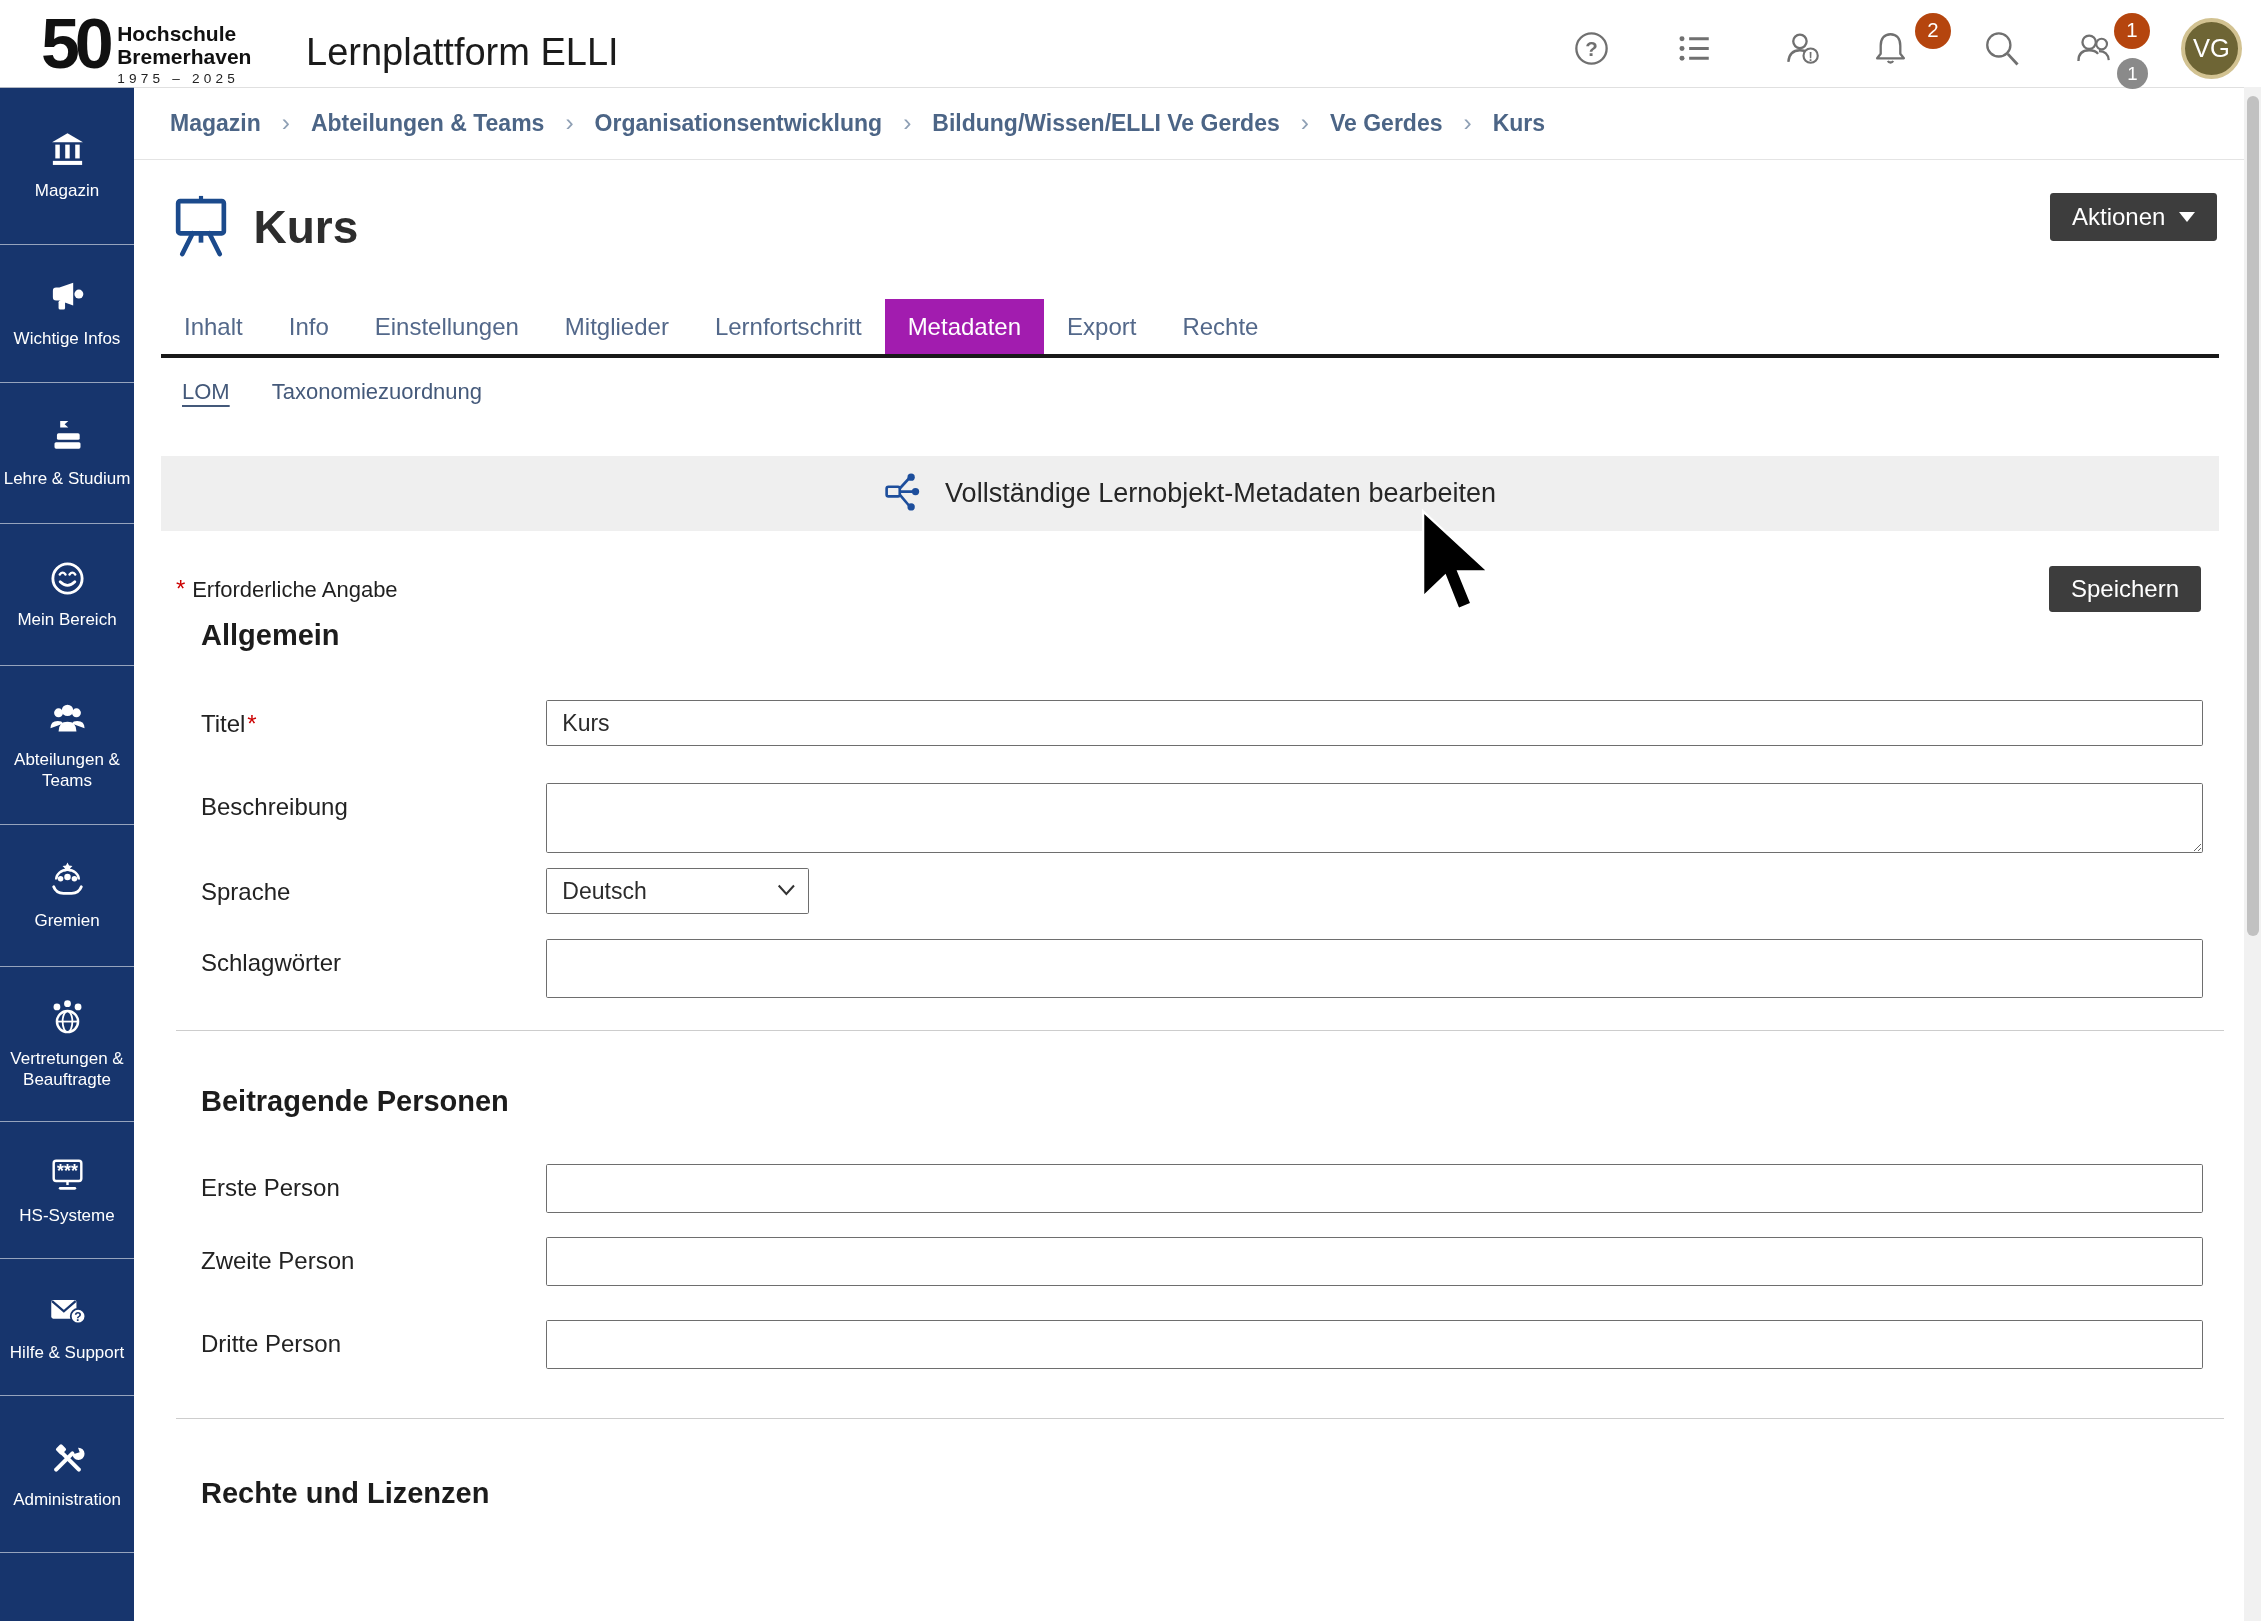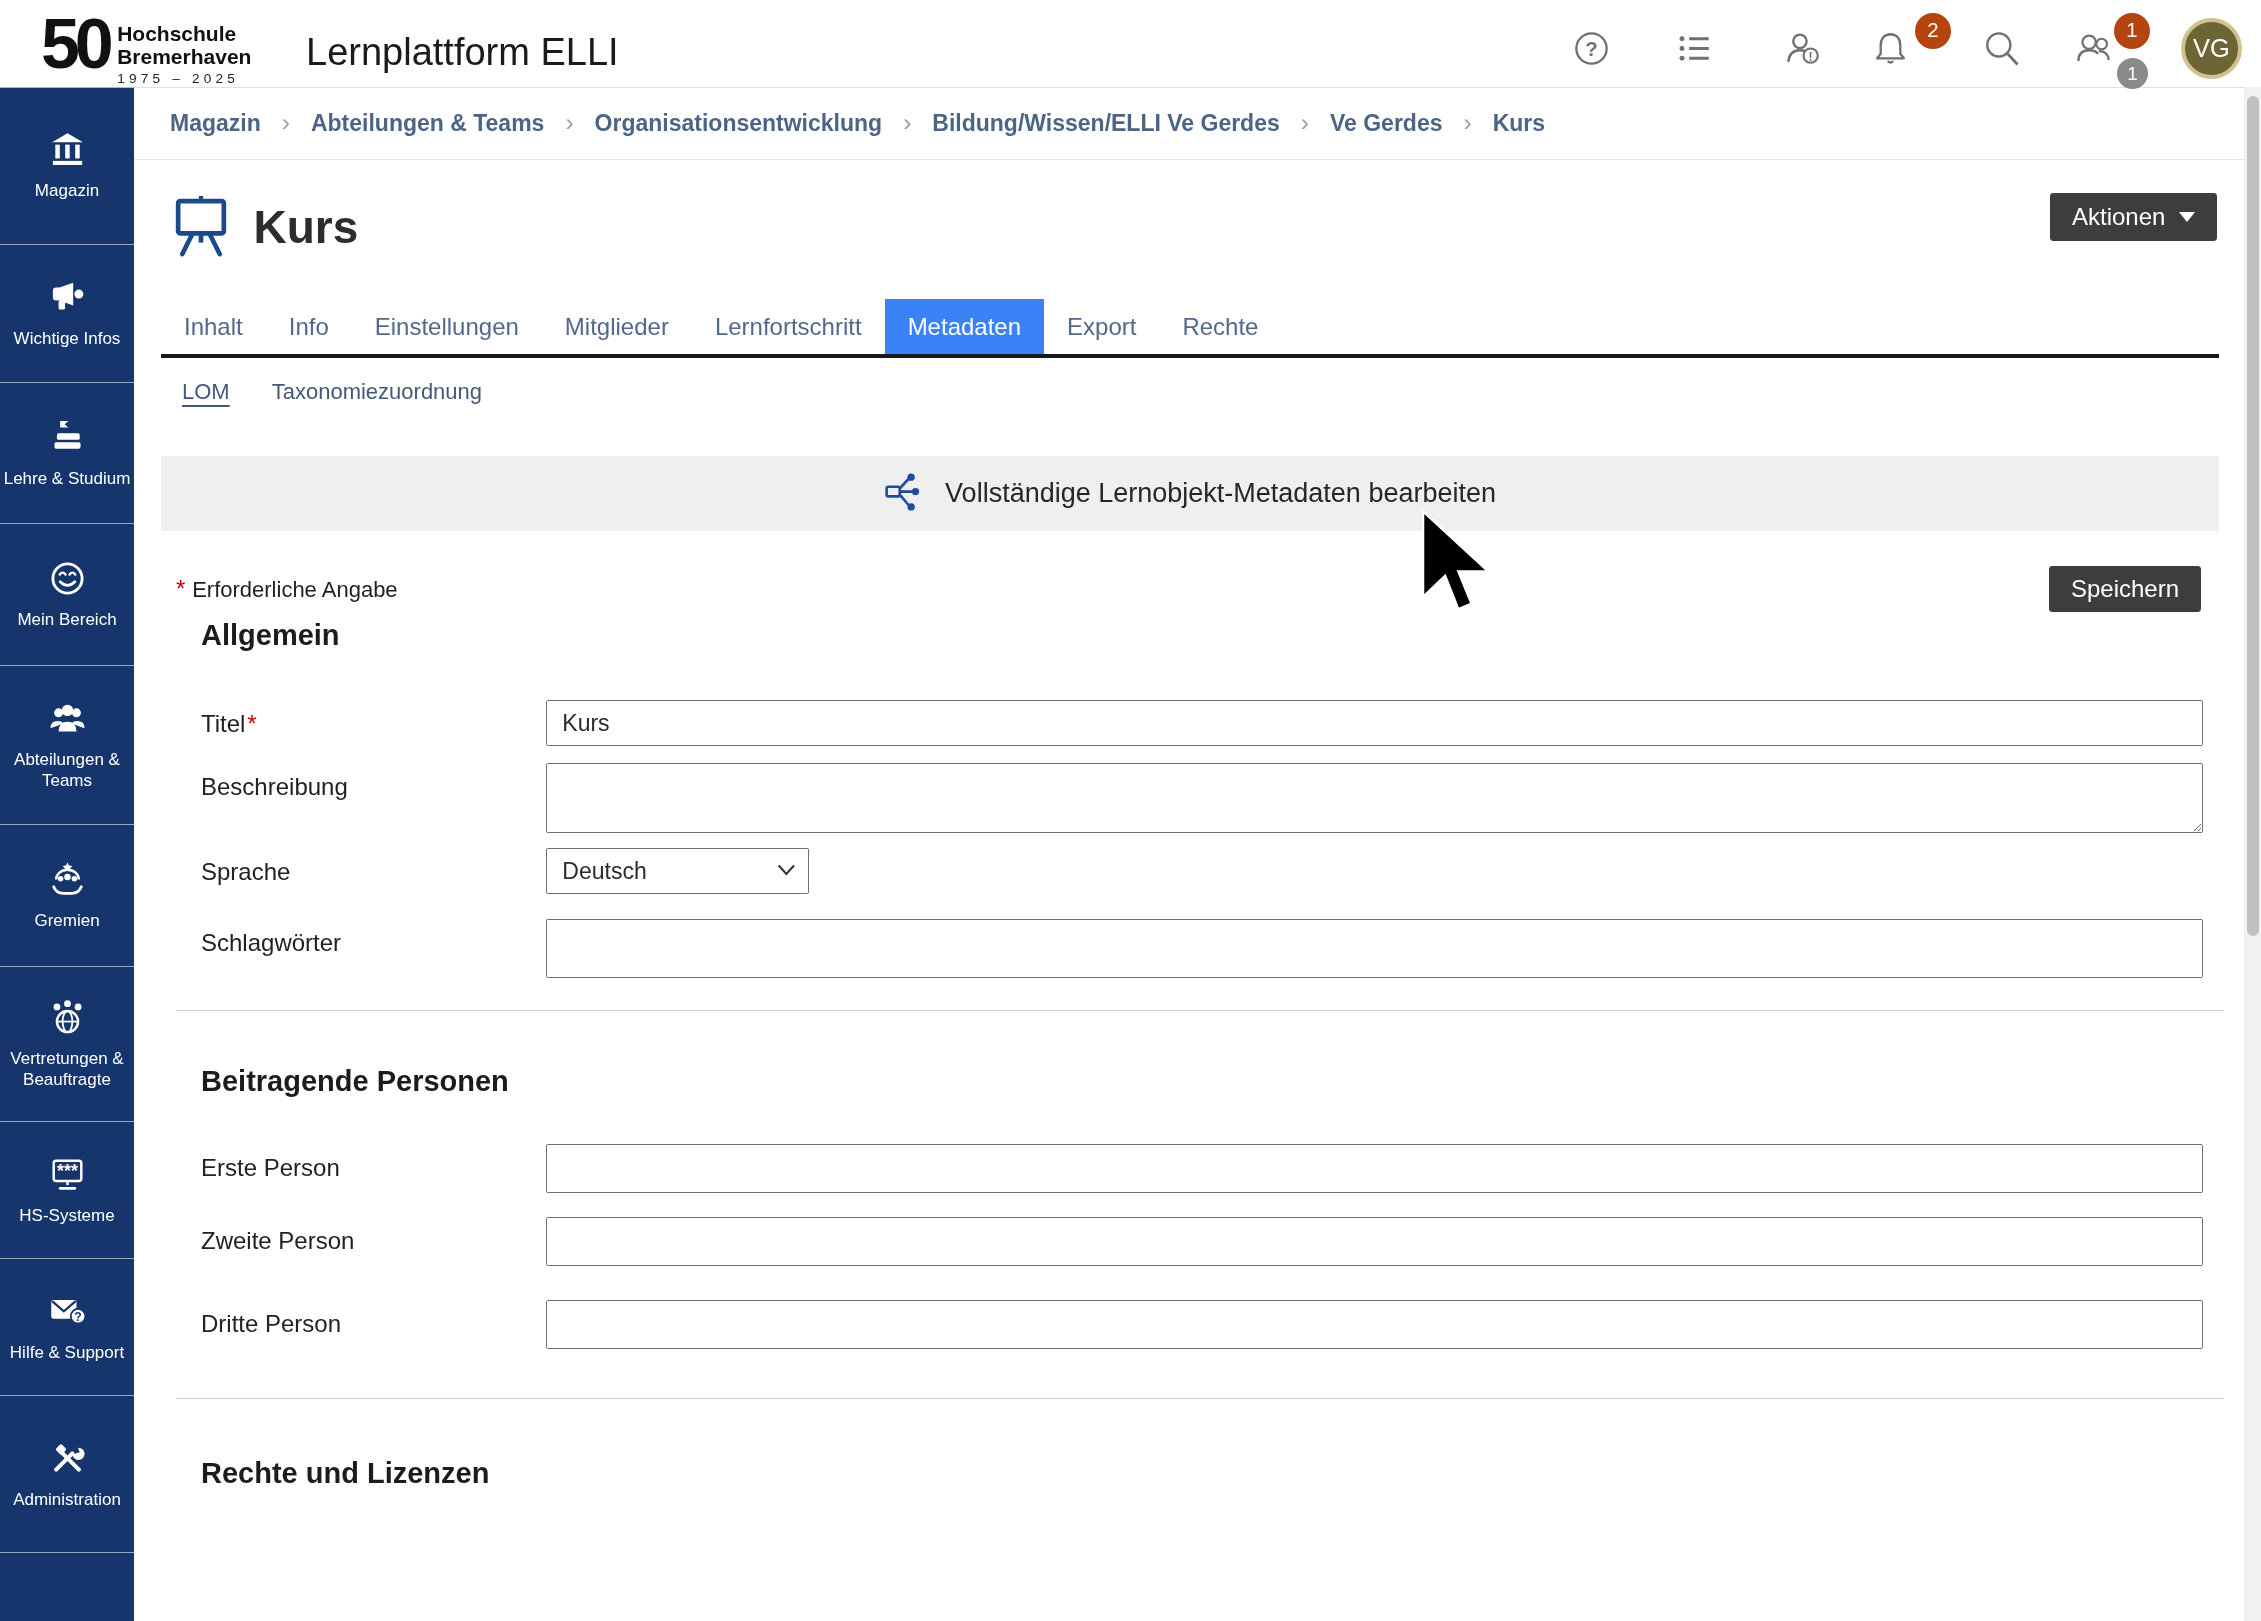--- a/index.html
+++ b/index.html
@@ -47,21 +47,21 @@
   .page-title{font-size:46px;font-weight:700;color:#2d2d2d;margin:0 0 0 25.5px;}
   .btn{background:#3D3D3D;color:#fff;font-size:24px;border:none;border-radius:3.4px;
        padding:0 22px;height:48px;display:inline-flex;align-items:center;gap:13.6px;
        font-family:inherit;cursor:pointer;}
   .btn-aktionen{position:absolute;right:27px;top:1.7px;}
   .caret{width:0;height:0;border-left:8.5px solid transparent;border-right:8.5px solid transparent;
          border-top:10.2px solid #fff;}
 
   .tabs{display:flex;align-items:flex-start;margin:37px 24.6px 0 27px;border-bottom:4.2px solid #191919;}
   .tab{font-size:24px;color:#53688A;padding:13.6px 23px;cursor:pointer;white-space:nowrap;}
-  .tab.active{background:#3b82f6;color:#fff;}
+  .tab.active{background:#a21caf;color:#fff;}
 
   .subtabs{margin:20.4px 0 0 48px;display:flex;gap:42px;font-size:22px;color:#44597A;}
   .subtab{cursor:pointer;}
   .subtab.active{text-decoration:underline;text-underline-offset:6px;}
 
   .banner{margin:51px 24.6px 0 27px;height:75px;background:#EFEFEF;display:flex;
           align-items:center;justify-content:center;gap:18.7px;cursor:pointer;}
   .banner-label{font-size:27px;color:#262626;}
 
   .form-meta{position:relative;margin:31px 43px 0 42px;height:49px;}
@@ -320,21 +320,21 @@
       <div class="required-hint">
         <span class="req">*</span><span>Erforderliche Angabe</span>
       </div>
       <button class="btn btn-speichern">
         <span>Speichern</span>
       </button>
     </div>
 
     <h2 class="section-title">Allgemein</h2>
 
-    <div class="frow" style="margin-top:48px;margin-bottom:17px">
+    <div class="frow" style="margin-top:48px;margin-bottom:37px">
       <div class="flabel">
         <span>Titel</span><span class="req" style="margin-left:1.7px">*</span>
       </div>
       <div class="fctrl"><input class="tin" type="text" value="Kurs" style=""></div>
     </div>
 
     <div class="frow" style="margin-bottom:12px">
       <div class="flabel">Beschreibung</div>
       <div class="fctrl"><textarea class="tin" style=""></textarea></div>
     </div>

